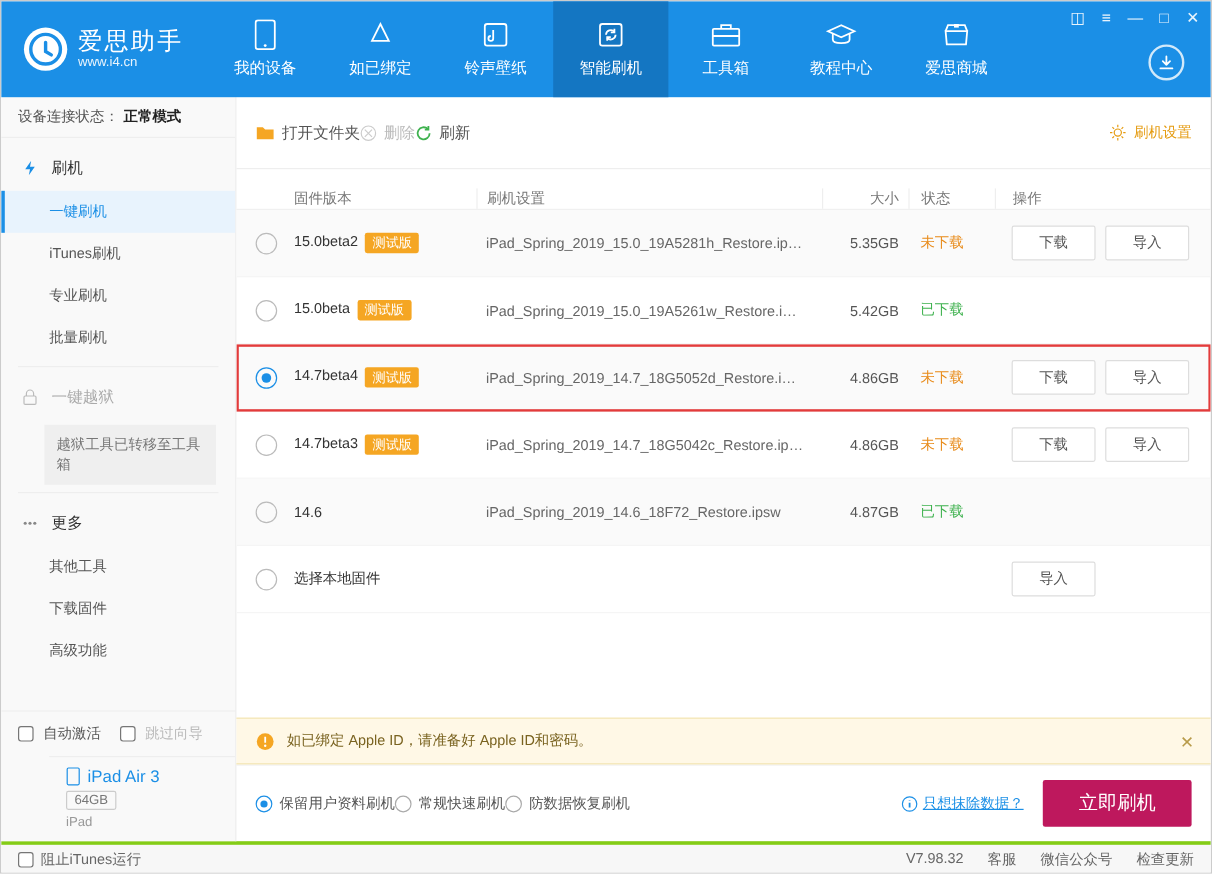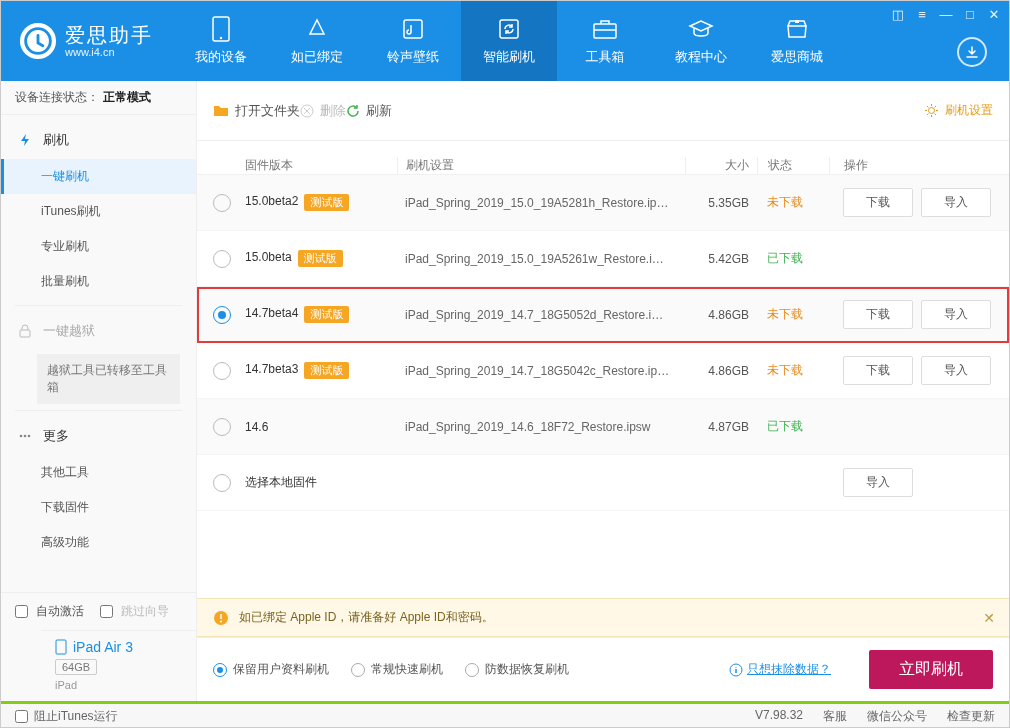--- a/index.html
+++ b/index.html
@@ -76,21 +76,21 @@
 .status.not { color: #e88b1a; }
 .status.done { color: #3fb24f; }
 .ops { width: 164px; display: flex; gap: 8px; padding-left: 14px; }
 .btn { border: 1px solid #ddd; background: #fff; padding: 5px 0; width: 70px; text-align: center; cursor: pointer; color: #555; font-size: 12px; border-radius: 2px; }
 
 
 .warnbar { background: #fff8e6; border-top: 1px solid #f3e5b5; border-bottom: 1px solid #f3e5b5; padding: 10px 16px; display: flex; align-items: center; gap: 10px; color: #7a6320; font-size: 12px; position: relative; }
 .warnbar .close { position: absolute; right: 14px; color: #b89b4a; cursor: pointer; font-size: 14px; }
 
 
-.footopts { padding: 12px 16px; display: flex; align-items: center; gap: 22px; border-top: 1px solid #eee; }
+.footopts { padding: 12px 16px; display: flex; align-items: center; border-top: 1px solid #eee; }
 .radio2 { display: flex; align-items: center; gap: 6px; cursor: pointer; color: #555; }
 .radio2 .dot { width: 14px; height: 14px; border: 1px solid #aaa; border-radius: 50%; display: flex; align-items: center; justify-content: center; }
 .radio2.sel .dot { border-color: #1b8fe6; }
 .radio2.sel .dot::after { content: ""; width: 6px; height: 6px; background: #1b8fe6; border-radius: 50%; }
 .link { color: #1b8fe6; text-decoration: underline; cursor: pointer; margin-left: auto; display: flex; align-items: center; gap: 4px; }
 .flash-btn { background: #be185d; color: #fff; padding: 9px 30px; border-radius: 2px; cursor: pointer; font-size: 16px; margin-left: 16px; }
 
 
 .statusbar { height: 28px; background: #f7f7f7; border-top: 3px solid #84cc16; display: flex; align-items: center; padding: 0 14px; font-size: 12px; color: #666; }
 .statusbar .left { display: flex; align-items: center; gap: 6px; }

